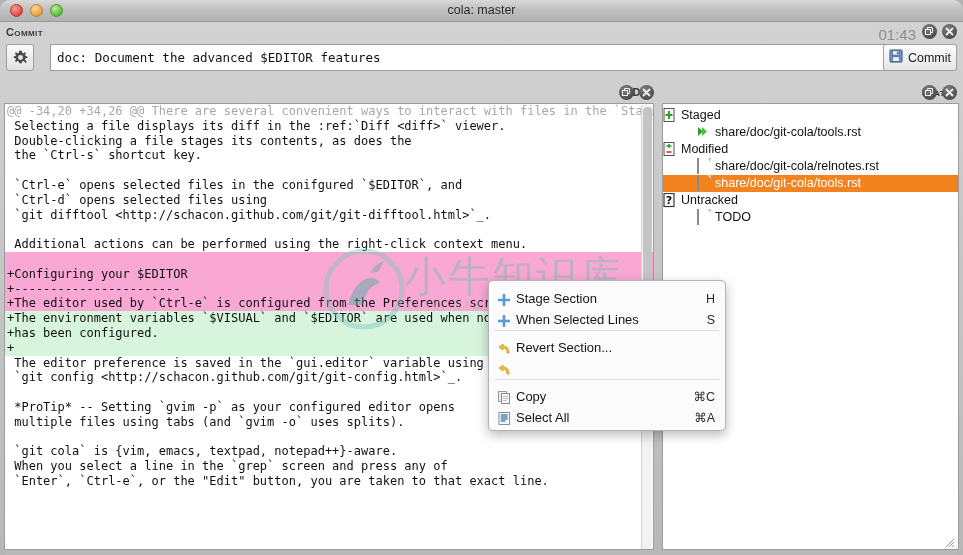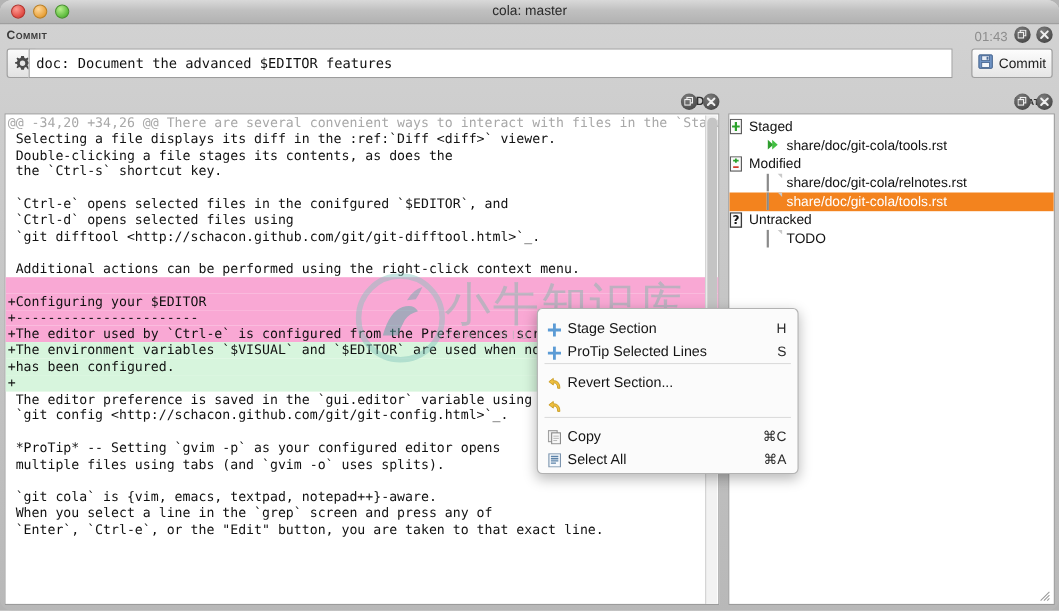--- a/index.html
+++ b/index.html
@@ -35,42 +35,42 @@
   }
 
   
   .dock-commit-title {
     position: absolute; left: 6px; top: 26px;
     font-size: 11px; color: #3a3a3a;
     font-variant: small-caps; letter-spacing: .4px; font-weight: 600;
   }
   .clock {
     position: absolute; right: 47px; top: 26px;
-    font-size: 12px; color: #8d8d8d; font-family: "Liberation Sans", sans-serif;
+    font-size: 15px; color: #8d8d8d; font-family: "Liberation Sans", sans-serif;
   }
   .dock-btns { position: absolute; top: 24px; right: 6px; display: flex; gap: 5px; }
   .dock-btn {
     width: 15px; height: 15px; border-radius: 50%;
     background: radial-gradient(circle at 40% 30%, #7e7e7e, #4a4a4a 75%, #363636);
     display: flex; align-items: center; justify-content: center;
     color: #efefef; font-size: 9px; line-height: 1;
   }
   .dock-btn svg { display: block; }
 
   .commit-bar {
     position: absolute; left: 6px; top: 44px; width: 951px; height: 28px;
   }
   .gear-btn {
     position: absolute; left: 0; top: 0; width: 28px; height: 27px;
     background: linear-gradient(to bottom, #fbfbfb, #e2e2e2);
     border: 1px solid #9f9f9f; border-radius: 3px;
     display: flex; align-items: center; justify-content: center;
   }
   .msg-input {
-    position: absolute; left: 20px; top: 0; width: 840px; height: 27px;
+    position: absolute; left: 44px; top: 0; width: 840px; height: 27px;
     background: #ffffff; border: 1px solid #9c9c9c;
     font-family: "DejaVu Sans Mono", monospace; font-size: 12.5px;
     color: #121212; padding: 0 6px; line-height: 25px;
     white-space: nowrap; overflow: hidden;
   }
   .commit-btn {
     position: absolute; left: 877px; top: 0; width: 74px; height: 27px;
     background: linear-gradient(to bottom, #fdfdfd, #e6e6e6);
     border: 1px solid #9f9f9f; border-radius: 3px;
     display: flex; align-items: center; justify-content: center; gap: 5px;
@@ -352,21 +352,21 @@
           </span>
           <span class="mi-label">Stage Section</span>
           <span class="mi-accel">H</span>
         </div>
         <div class="ctx-item">
           <span class="mi-icon">
             <svg width="12" height="12" viewBox="0 0 12 12">
               <path d="M6 1 L6 11 M1 6 L11 6" stroke="#5b9bd5" stroke-width="2.6" stroke-linecap="square"></path>
             </svg>
           </span>
-          <span class="mi-label">ProTip Selected Lines</span>
+          <span class="mi-label">When Selected Lines</span>
           <span class="mi-accel">S</span>
         </div>
         <div class="ctx-sep"></div>
         <div class="ctx-item">
           <span class="mi-icon">
             <svg width="13" height="12" viewBox="0 0 13 12">
               <path d="M11 10 Q11 3 5 3 L5 1 L1 4 L5 7 L5 5 Q9 5 9 10 Z" fill="#f0c040" stroke="#c79a20" stroke-width="0.8"></path>
             </svg>
           </span>
           <span class="mi-label">Revert Section...</span>

